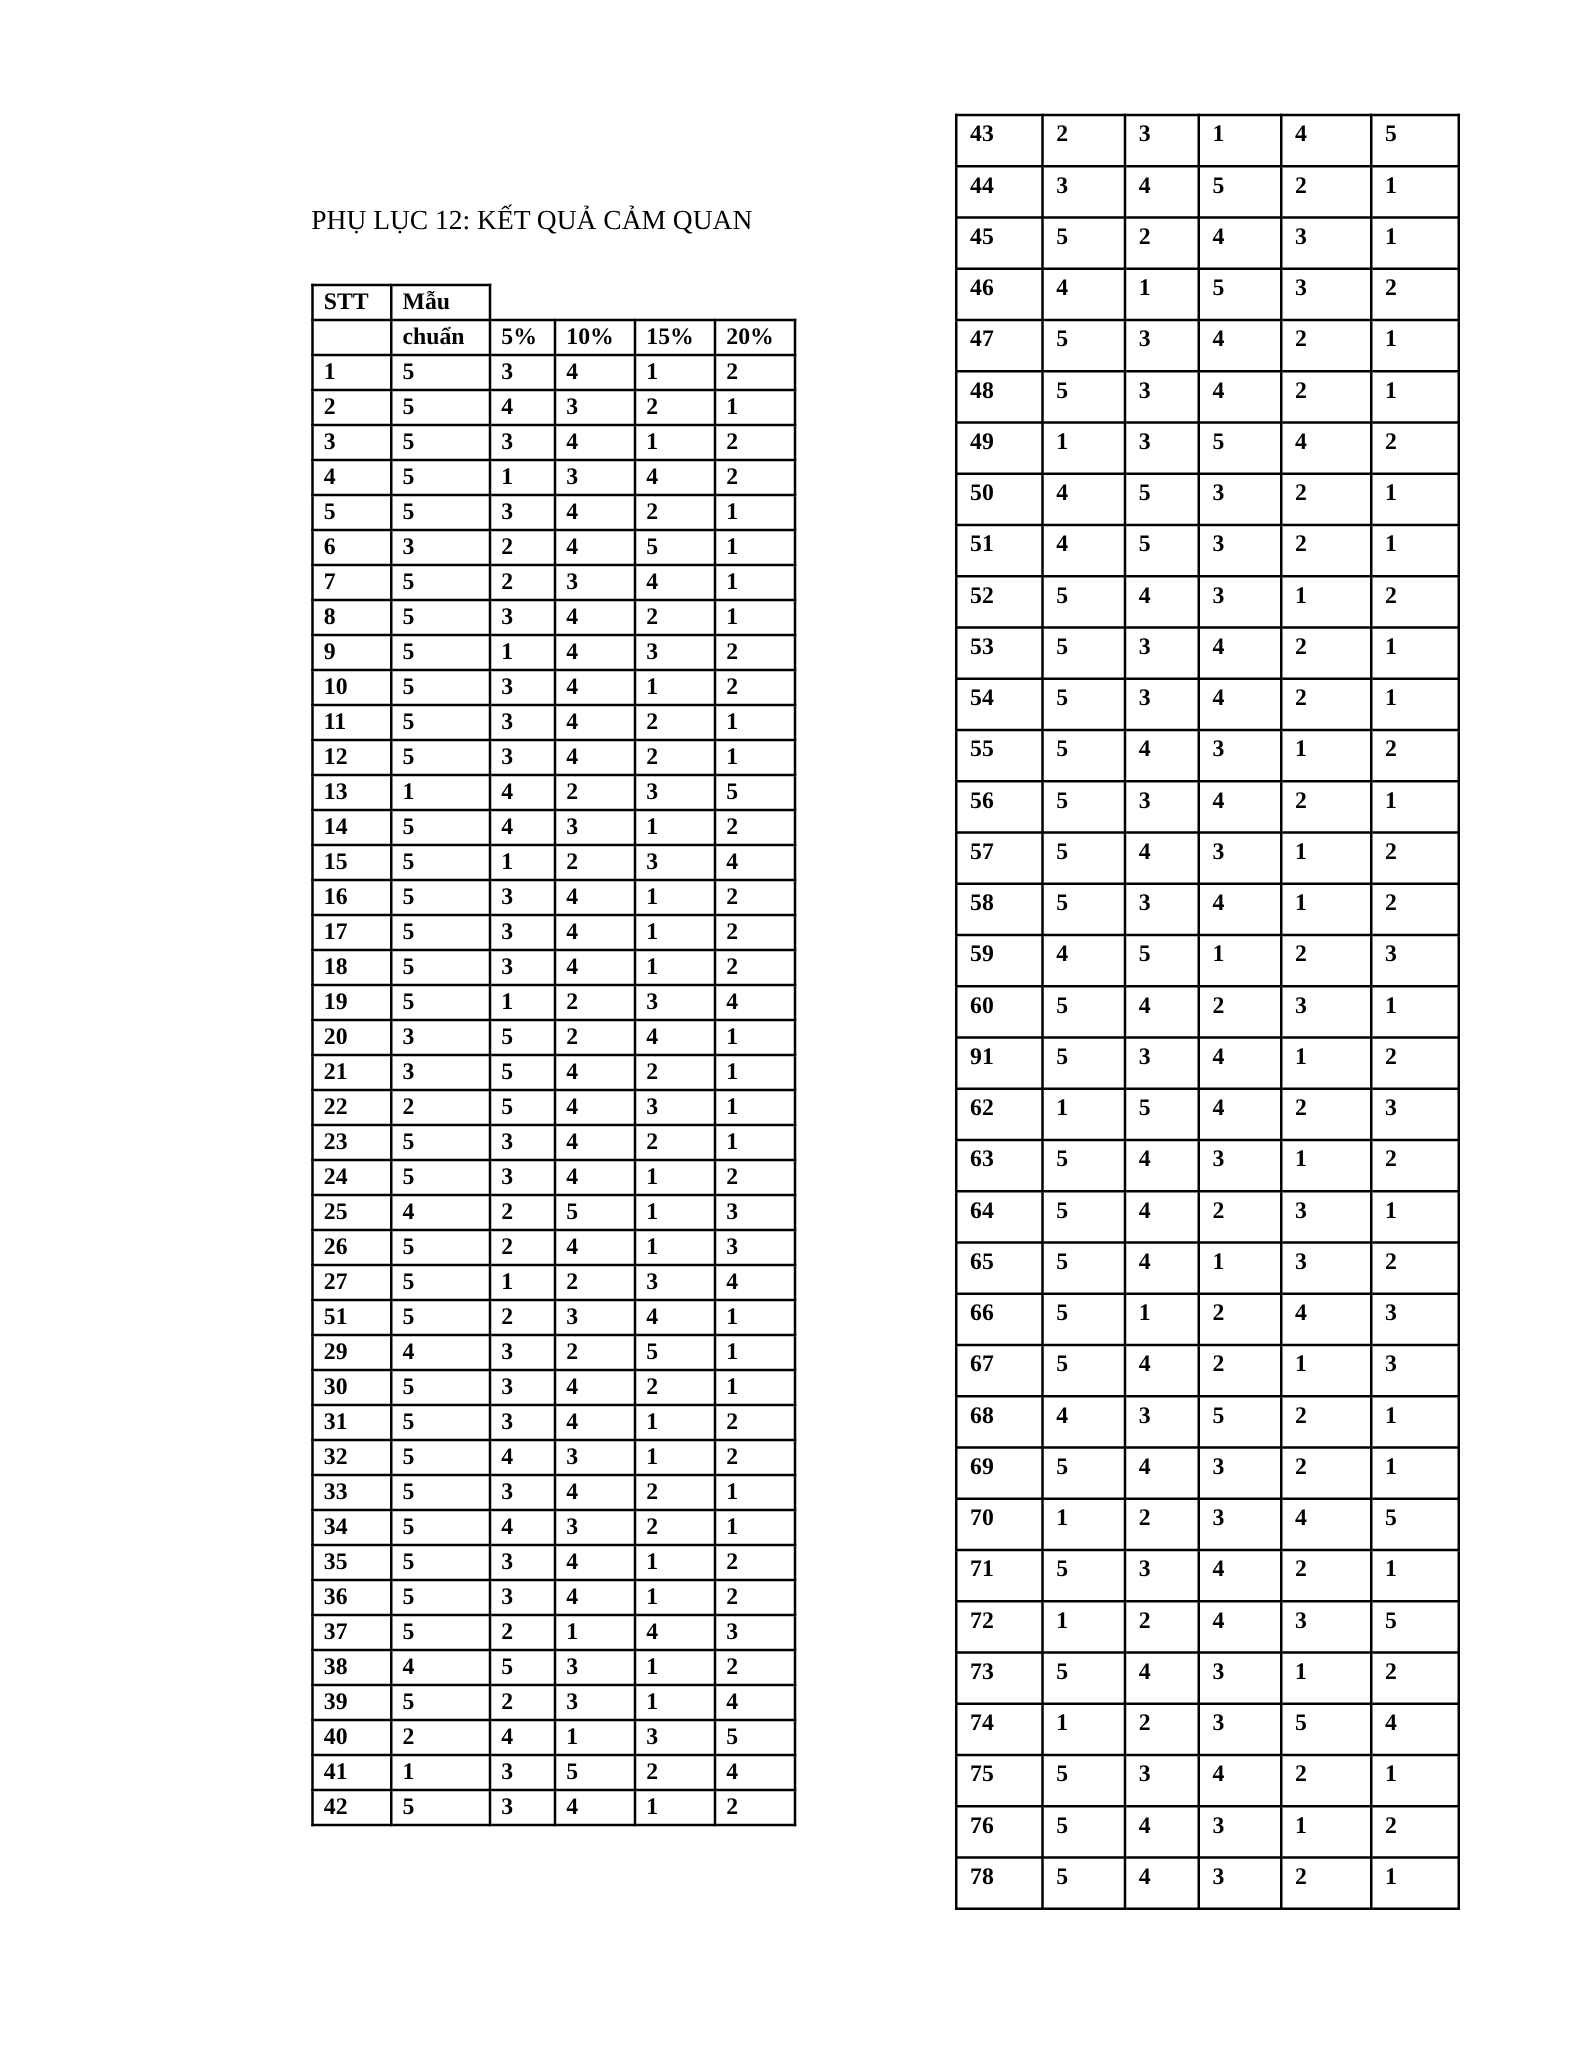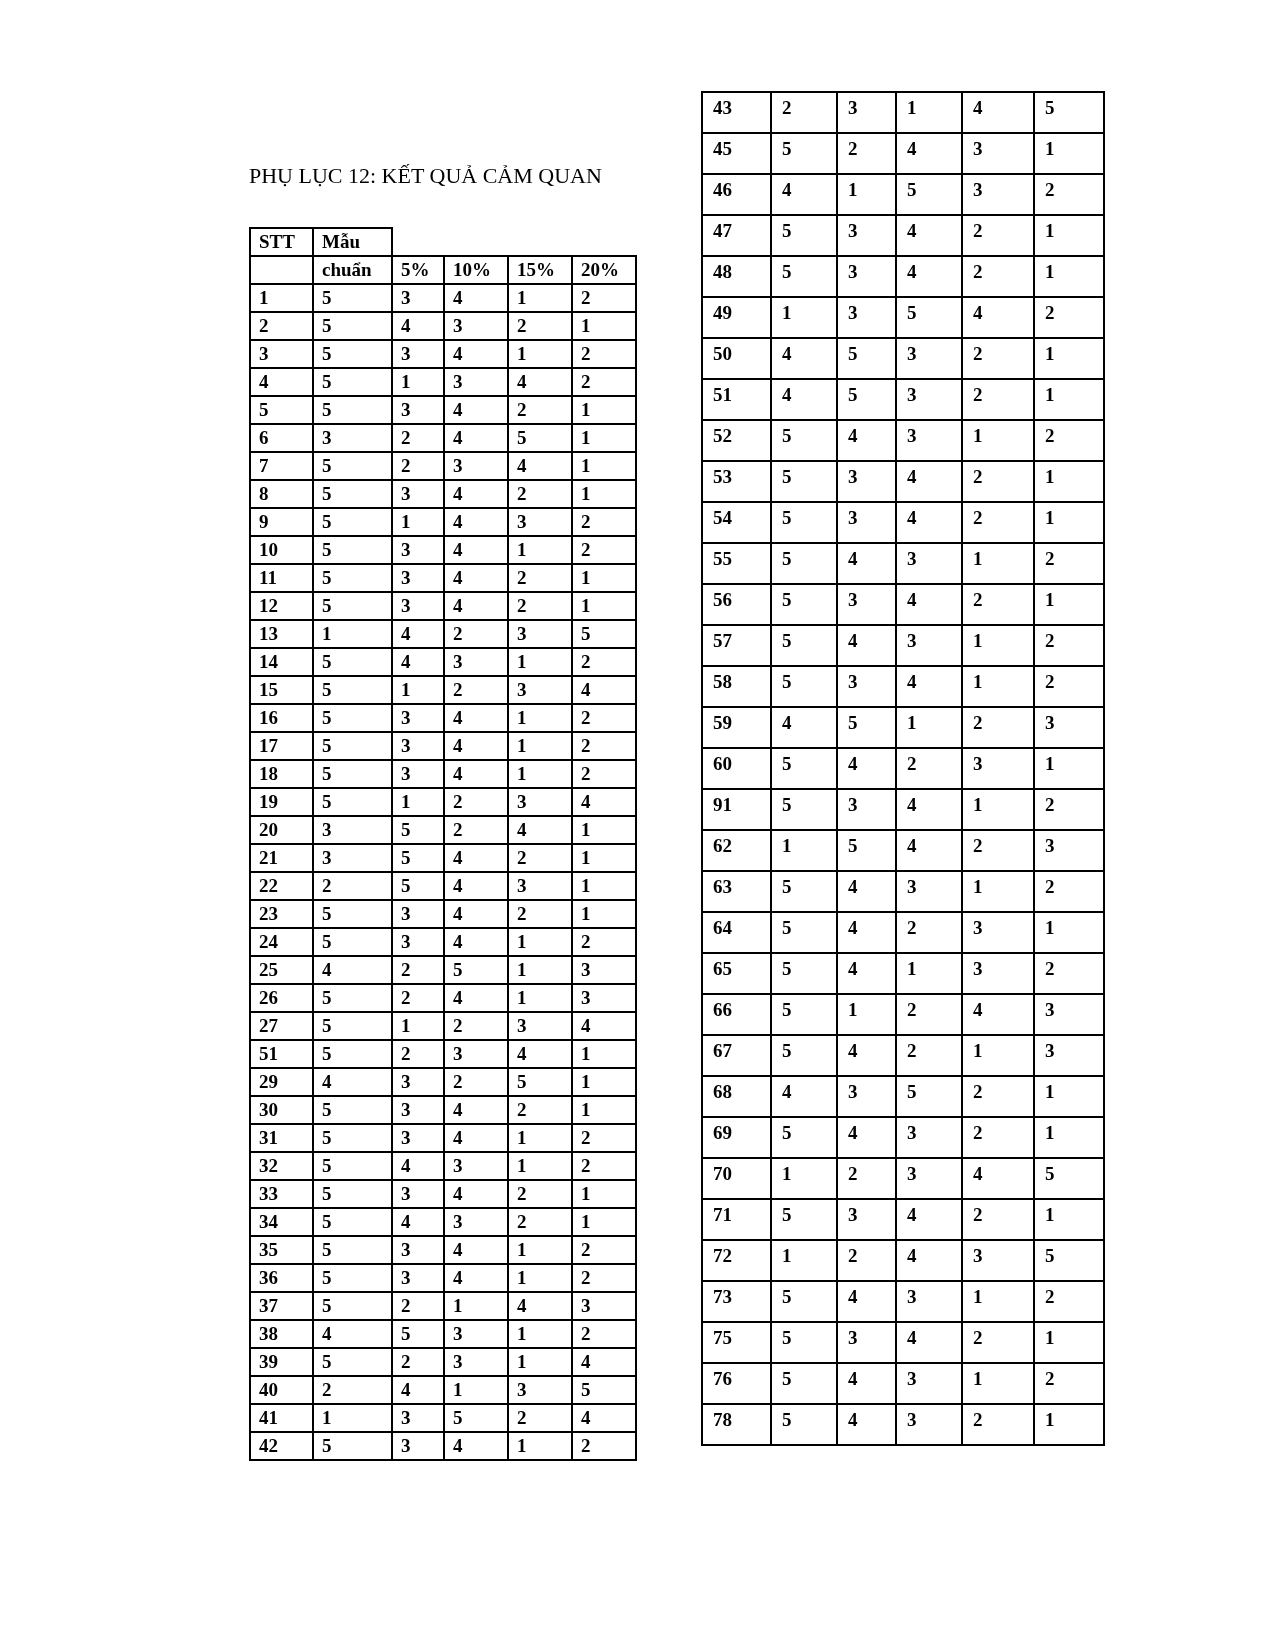--- a/index.html
+++ b/index.html
@@ -48,21 +48,21 @@
     height: 24px;
     padding: 1px 2px 1px 8px;
   }
   
   table.left td.nb {
     border: none;
     background: transparent;
   }
   
   table.right {
-    left: 701px;
+    left: 764px;
     top: 91px;
     width: 402px;
   }
   table.right td {
     height: 36px;
     padding: 3px 2px 0 10px;
   }
 </style>
 </head>
 <body>
@@ -447,20 +447,28 @@
     <tbody>
         <tr>
           <td>43</td>
           <td>2</td>
           <td>3</td>
           <td>1</td>
           <td>4</td>
           <td>5</td>
         </tr>
         <tr>
+          <td>44</td>
+          <td>3</td>
+          <td>4</td>
+          <td>5</td>
+          <td>2</td>
+          <td>1</td>
+        </tr>
+        <tr>
           <td>45</td>
           <td>5</td>
           <td>2</td>
           <td>4</td>
           <td>3</td>
           <td>1</td>
         </tr>
         <tr>
           <td>46</td>
           <td>4</td>
@@ -677,20 +685,28 @@
           <td>3</td>
           <td>5</td>
         </tr>
         <tr>
           <td>73</td>
           <td>5</td>
           <td>4</td>
           <td>3</td>
           <td>1</td>
           <td>2</td>
+        </tr>
+        <tr>
+          <td>74</td>
+          <td>1</td>
+          <td>2</td>
+          <td>3</td>
+          <td>5</td>
+          <td>4</td>
         </tr>
         <tr>
           <td>75</td>
           <td>5</td>
           <td>3</td>
           <td>4</td>
           <td>2</td>
           <td>1</td>
         </tr>
         <tr>

